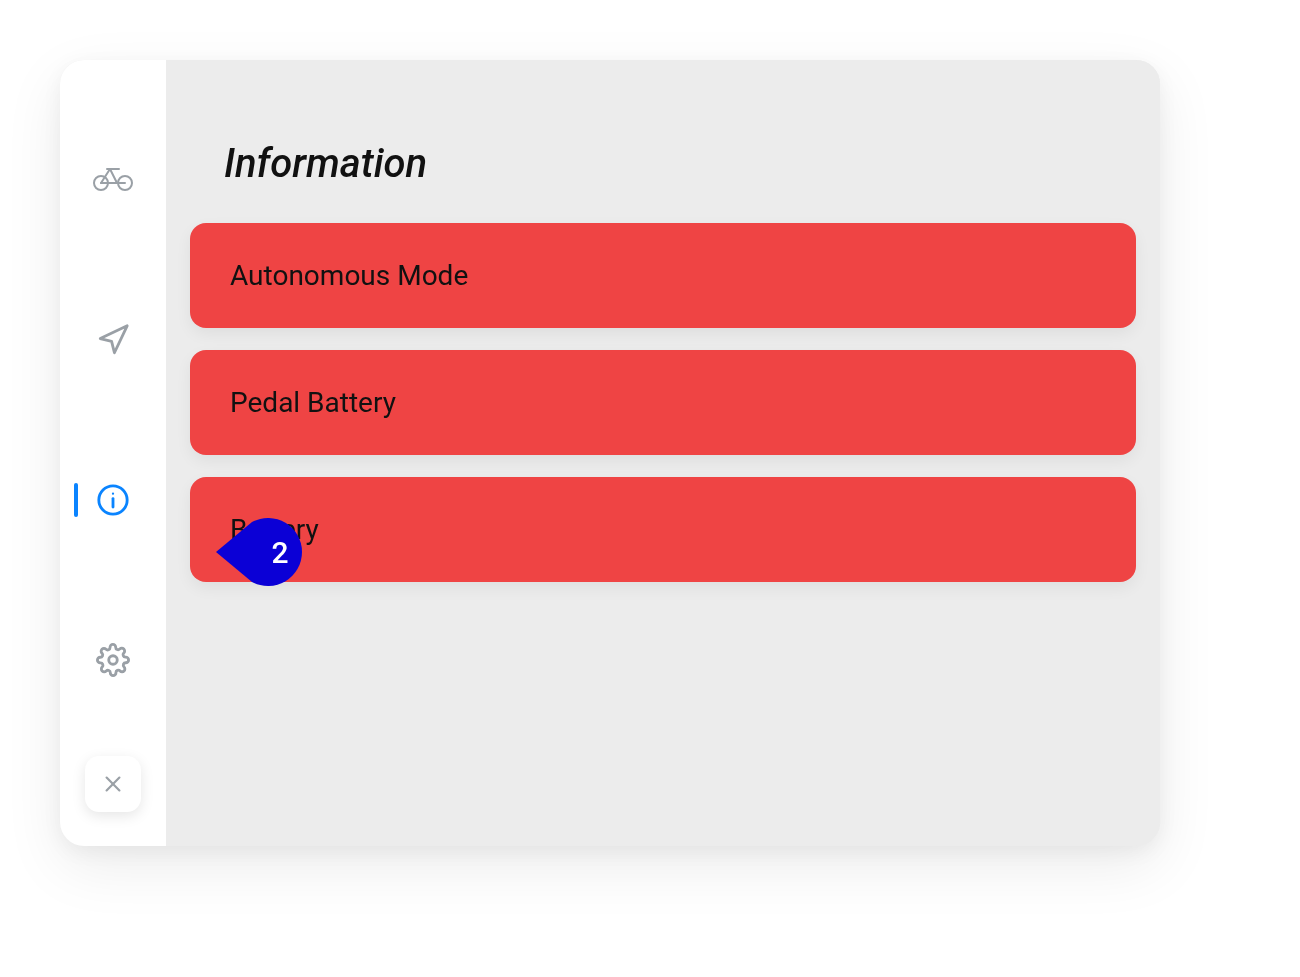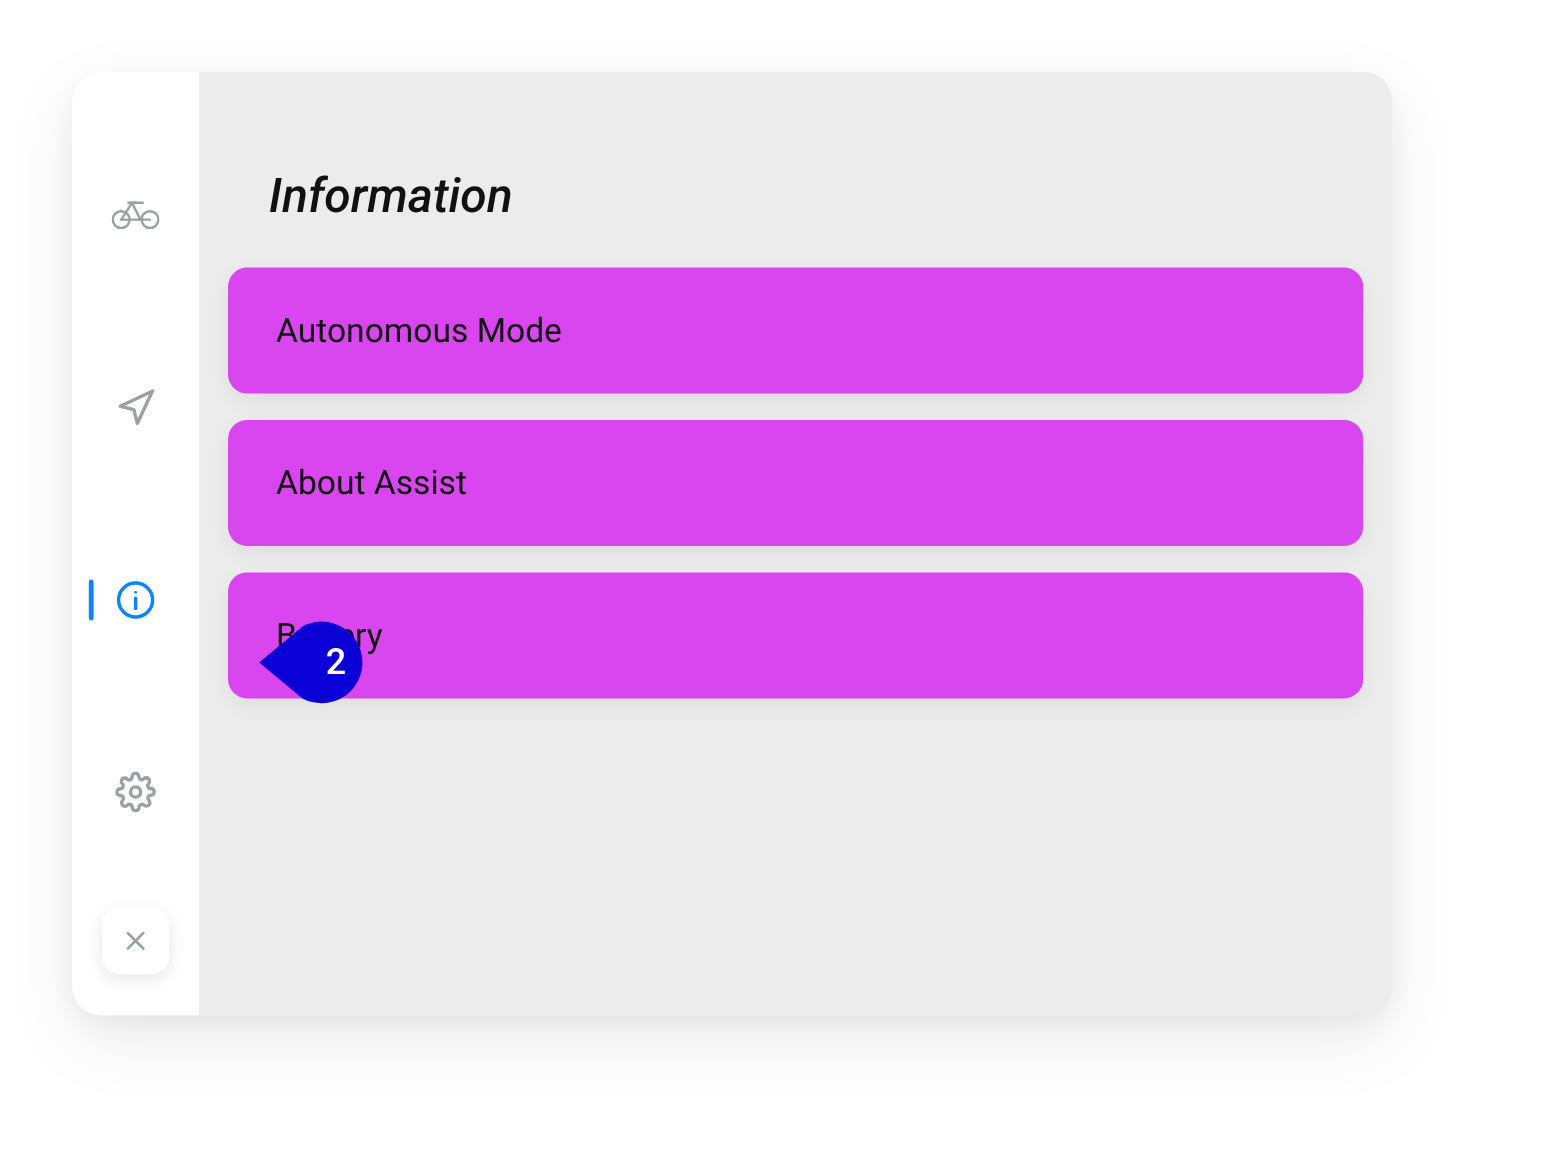--- a/index.html
+++ b/index.html
@@ -92,21 +92,21 @@
     color: #111;
     margin: 80px 0 36px 34px;
     font-style: italic;
   }
   .card-list {
     display: flex;
     flex-direction: column;
     gap: 22px;
   }
   .card {
-    background: #d946ef;
+    background: #ef4444;
     border-radius: 16px;
     padding: 36px 40px;
     font-size: 28px;
     font-weight: 400;
     color: #111;
     box-shadow: 0 6px 16px rgba(0,0,0,0.06);
     cursor: pointer;
   }
 
   
@@ -197,21 +197,21 @@
   </div>
 
   <div class="content">
     <div class="page-title">Information</div>
 
     <div class="card-list">
       <div class="card">
         <span>Autonomous Mode</span>
       </div>
       <div class="card">
-        <span>About Assist</span>
+        <span>Pedal Battery</span>
       </div>
       <div class="card">
         <span>Battery</span>
       </div>
     </div>
   </div>
 
   <div class="tour-marker">
     <svg class="tour-shape" width="110" height="72" viewBox="0 0 110 72">
       <path d="M0 36 L36 6 A34 34 0 1 1 36 66 Z" fill="#0b00d6"></path>

